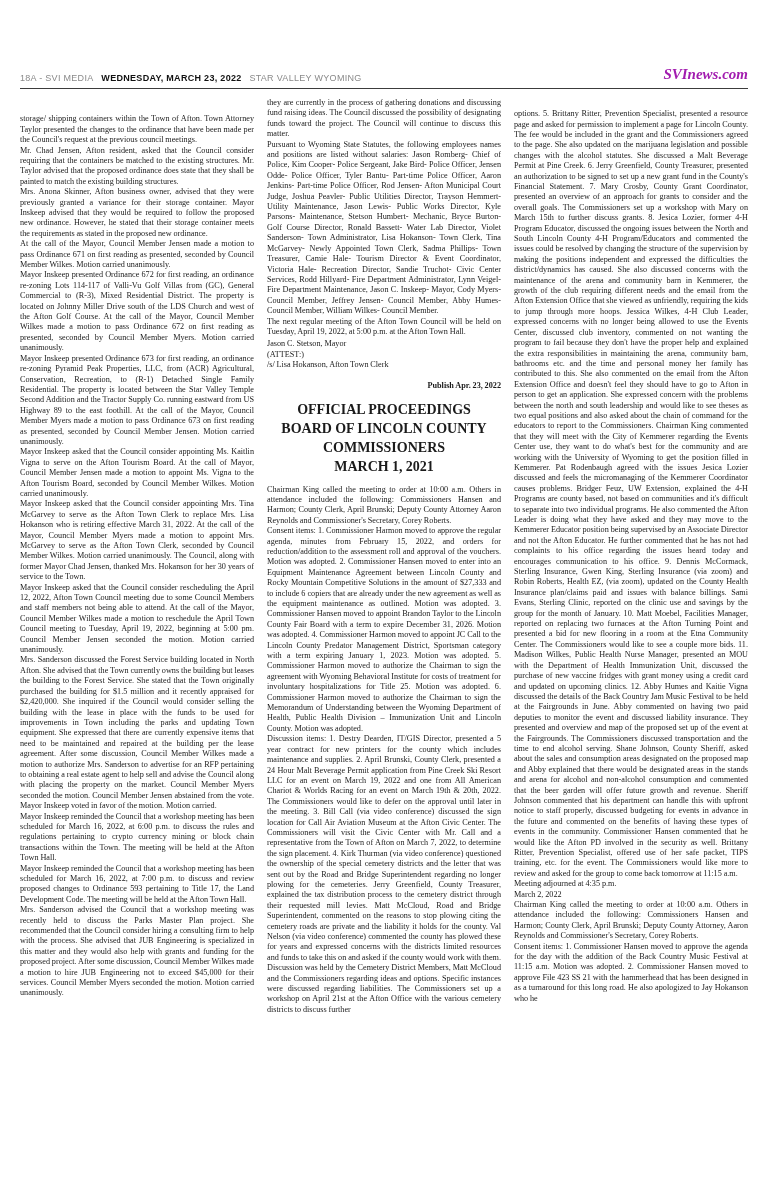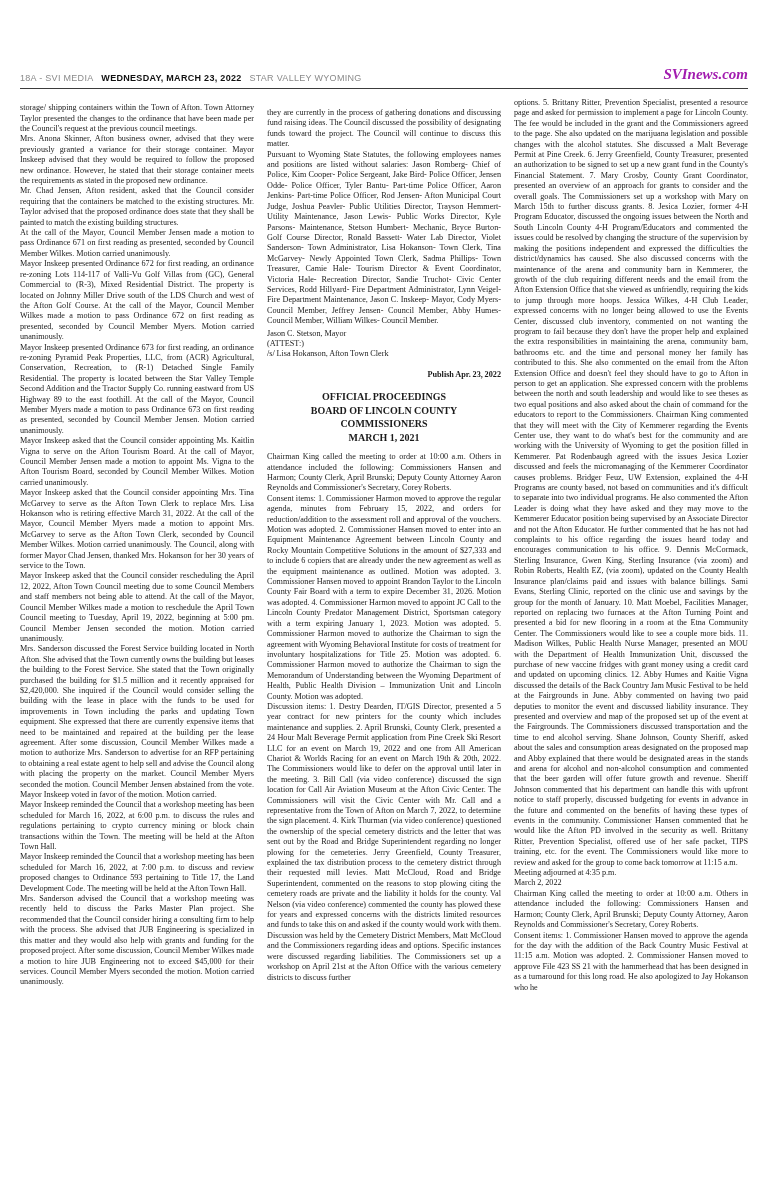--- a/index.html
+++ b/index.html
@@ -31,21 +31,21 @@
     font-size: 8.2px; line-height: 1.27;
     text-align: justify; color: #1b1b1b;
     hyphens: auto; -webkit-hyphens: auto;
     word-spacing: -0.2px;
   }
   .col p.para { margin: 0; }
   .sig-block { margin-top: 2px; }
   .sig-line { margin: 0; text-align: left; }
   .publish-line { margin: 10px 0 10px 0; font-weight: bold; text-align: right; }
   .heading-block { margin: 4px 0 8px 0; }
-  .heading-line { margin: 0; font-weight: bold; font-size: 10px; line-height: 1.35; text-align: center; }
+  .heading-line { margin: 0; font-weight: bold; font-size: 14px; line-height: 1.35; text-align: center; }
 </style>
 </head>
 <body>
 
 <div class="page">
 
   <header class="masthead">
     <div class="masthead-left">
       <span class="gray">18A - SVI MEDIA</span>
       <span class="date">WEDNESDAY, MARCH 23, 2022</span>
@@ -53,38 +53,39 @@
     </div>
     <div class="masthead-right">SVInews.com</div>
   </header>
 
   <hr class="rule">
 
   <main class="columns">
 
     <section class="col">
         <p class="para">storage/ shipping containers within the Town of Afton. Town Attorney Taylor presented the changes to the ordinance that have been made per the Council's request at the previous council meetings.</p>
+        <p class="para">Mr. Chad Jensen, Afton resident, asked that the Council consider requiring that the containers be matched to the existing structures. Mr. Taylor advised that the proposed ordinance does state that they shall be painted to match the existing building structures.</p>
         <p class="para">Mrs. Anona Skinner, Afton business owner, advised that they were previously granted a variance for their storage container. Mayor Inskeep advised that they would be required to follow the proposed new ordinance. However, he stated that their storage container meets the requirements as stated in the proposed new ordinance.</p>
-        <p class="para">Mr. Chad Jensen, Afton resident, asked that the Council consider requiring that the containers be matched to the existing structures. Mr. Taylor advised that the proposed ordinance does state that they shall be painted to match the existing building structures.</p>
         <p class="para">At the call of the Mayor, Council Member Jensen made a motion to pass Ordinance 671 on first reading as presented, seconded by Council Member Wilkes. Motion carried unanimously.</p>
         <p class="para">Mayor Inskeep presented Ordinance 672 for first reading, an ordinance re-zoning Lots 114-117 of Valli-Vu Golf Villas from (GC), General Commercial to (R-3), Mixed Residential District. The property is located on Johnny Miller Drive south of the LDS Church and west of the Afton Golf Course. At the call of the Mayor, Council Member Wilkes made a motion to pass Ordinance 672 on first reading as presented, seconded by Council Member Myers. Motion carried unanimously.</p>
         <p class="para">Mayor Inskeep presented Ordinance 673 for first reading, an ordinance re-zoning Pyramid Peak Properties, LLC, from (ACR) Agricultural, Conservation, Recreation, to (R-1) Detached Single Family Residential. The property is located between the Star Valley Temple Second Addition and the Tractor Supply Co. running eastward from US Highway 89 to the east foothill. At the call of the Mayor, Council Member Myers made a motion to pass Ordinance 673 on first reading as presented, seconded by Council Member Jensen. Motion carried unanimously.</p>
         <p class="para">Mayor Inskeep asked that the Council consider appointing Ms. Kaitlin Vigna to serve on the Afton Tourism Board. At the call of Mayor, Council Member Jensen made a motion to appoint Ms. Vigna to the Afton Tourism Board, seconded by Council Member Wilkes. Motion carried unanimously.</p>
         <p class="para">Mayor Inskeep asked that the Council consider appointing Mrs. Tina McGarvey to serve as the Afton Town Clerk to replace Mrs. Lisa Hokanson who is retiring effective March 31, 2022. At the call of the Mayor, Council Member Myers made a motion to appoint Mrs. McGarvey to serve as the Afton Town Clerk, seconded by Council Member Wilkes. Motion carried unanimously. The Council, along with former Mayor Chad Jensen, thanked Mrs. Hokanson for her 30 years of service to the Town.</p>
         <p class="para">Mayor Inskeep asked that the Council consider rescheduling the April 12, 2022, Afton Town Council meeting due to some Council Members and staff members not being able to attend. At the call of the Mayor, Council Member Wilkes made a motion to reschedule the April Town Council meeting to Tuesday, April 19, 2022, beginning at 5:00 pm. Council Member Jensen seconded the motion. Motion carried unanimously.</p>
         <p class="para">Mrs. Sanderson discussed the Forest Service building located in North Afton. She advised that the Town currently owns the building but leases the building to the Forest Service. She stated that the Town originally purchased the building for $1.5 million and it recently appraised for $2,420,000. She inquired if the Council would consider selling the building with the lease in place with the funds to be used for improvements in Town including the parks and updating Town equipment. She expressed that there are currently expensive items that need to be maintained and repaired at the building per the lease agreement. After some discussion, Council Member Wilkes made a motion to authorize Mrs. Sanderson to advertise for an RFP pertaining to obtaining a real estate agent to help sell and advise the Council along with placing the property on the market. Council Member Myers seconded the motion. Council Member Jensen abstained from the vote. Mayor Inskeep voted in favor of the motion. Motion carried.</p>
         <p class="para">Mayor Inskeep reminded the Council that a workshop meeting has been scheduled for March 16, 2022, at 6:00 p.m. to discuss the rules and regulations pertaining to crypto currency mining or block chain transactions within the Town. The meeting will be held at the Afton Town Hall.</p>
         <p class="para">Mayor Inskeep reminded the Council that a workshop meeting has been scheduled for March 16, 2022, at 7:00 p.m. to discuss and review proposed changes to Ordinance 593 pertaining to Title 17, the Land Development Code. The meeting will be held at the Afton Town Hall.</p>
         <p class="para">Mrs. Sanderson advised the Council that a workshop meeting was recently held to discuss the Parks Master Plan project. She recommended that the Council consider hiring a consulting firm to help with the process. She advised that JUB Engineering is specialized in this matter and they would also help with grants and funding for the proposed project. After some discussion, Council Member Wilkes made a motion to hire JUB Engineering not to exceed $45,000 for their services. Council Member Myers seconded the motion. Motion carried unanimously.</p>
       </section>
 
     <section class="col">
       <div>
           <p class="para">they are currently in the process of gathering donations and discussing fund raising ideas. The Council discussed the possibility of designating funds toward the project. The Council will continue to discuss this matter.</p>
           <p class="para">Pursuant to Wyoming State Statutes, the following employees names and positions are listed without salaries: Jason Romberg- Chief of Police, Kim Cooper- Police Sergeant, Jake Bird- Police Officer, Jensen Odde- Police Officer, Tyler Bantu- Part-time Police Officer, Aaron Jenkins- Part-time Police Officer, Rod Jensen- Afton Municipal Court Judge, Joshua Peavler- Public Utilities Director, Trayson Hemmert- Utility Maintenance, Jason Lewis- Public Works Director, Kyle Parsons- Maintenance, Stetson Humbert- Mechanic, Bryce Burton- Golf Course Director, Ronald Bassett- Water Lab Director, Violet Sanderson- Town Administrator, Lisa Hokanson- Town Clerk, Tina McGarvey- Newly Appointed Town Clerk, Sadma Phillips- Town Treasurer, Camie Hale- Tourism Director &amp; Event Coordinator, Victoria Hale- Recreation Director, Sandie Truchot- Civic Center Services, Rodd Hillyard- Fire Department Administrator, Lynn Veigel- Fire Department Maintenance, Jason C. Inskeep- Mayor, Cody Myers- Council Member, Jeffrey Jensen- Council Member, Abby Humes- Council Member, William Wilkes- Council Member.</p>
+          <p class="para">The next regular meeting of the Afton Town Council will be held on Tuesday, April 19, 2022, at 5:00 p.m. at the Afton Town Hall.</p>
         </div>
       <div class="sig-block">
           <p class="sig-line">Jason C. Stetson, Mayor</p>
           <p class="sig-line">(ATTEST:)</p>
           <p class="sig-line">/s/ Lisa Hokanson, Afton Town Clerk</p>
         </div>
       <p class="publish-line">Publish Apr. 23, 2022</p>
       <div class="heading-block">
           <p class="heading-line">OFFICIAL PROCEEDINGS</p>
           <p class="heading-line">BOARD OF LINCOLN COUNTY COMMISSIONERS</p>

